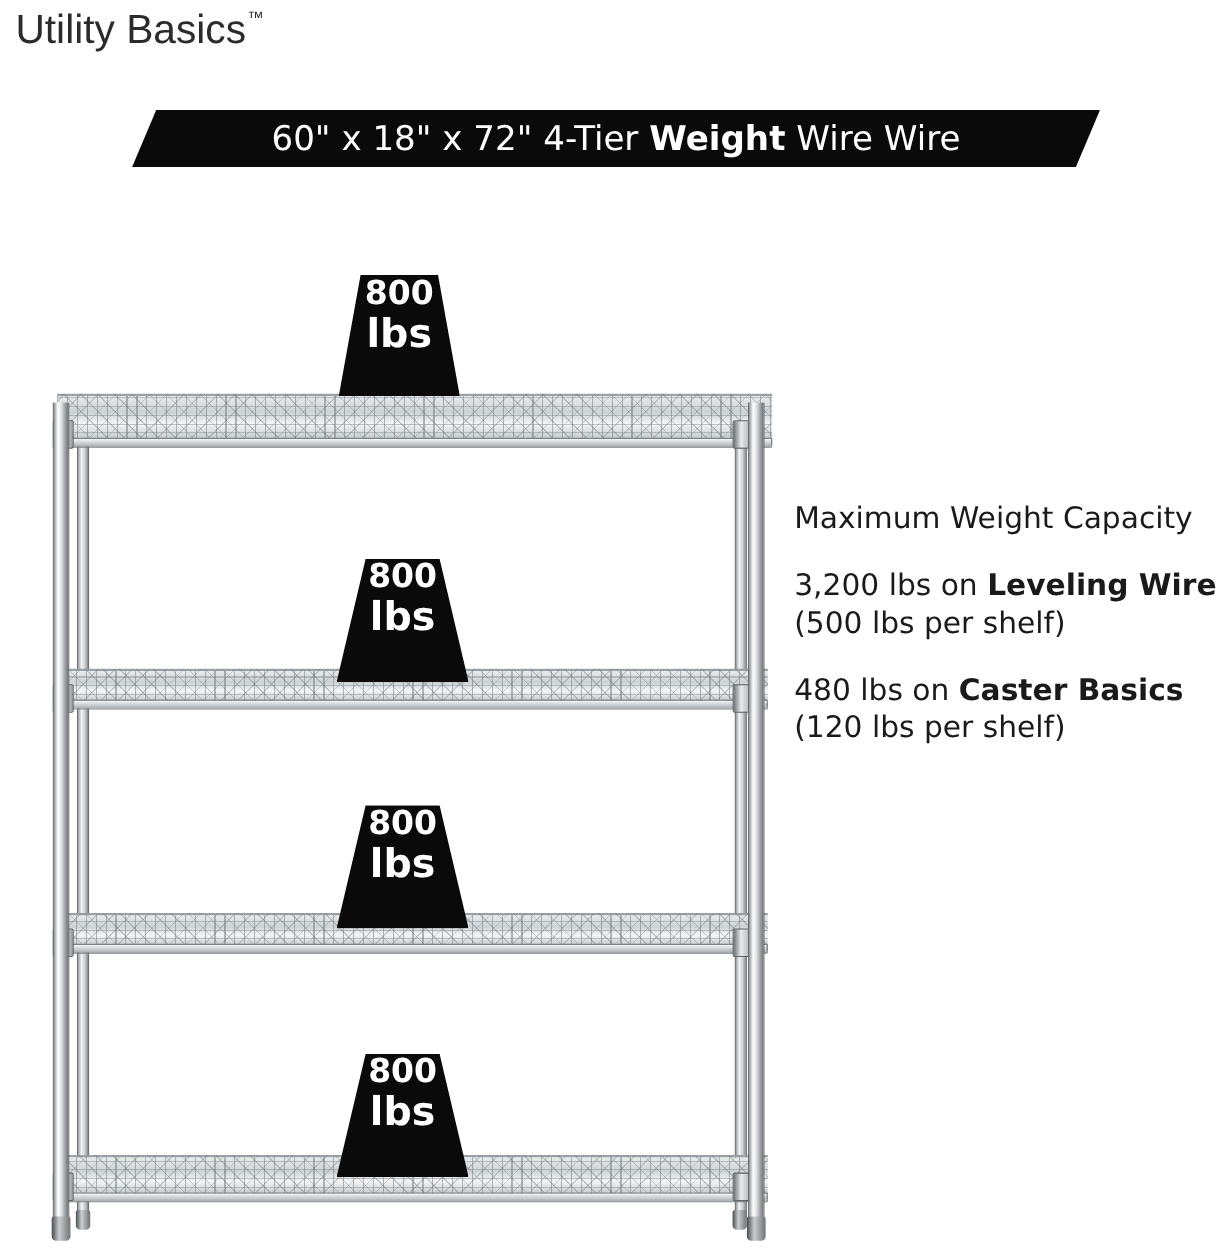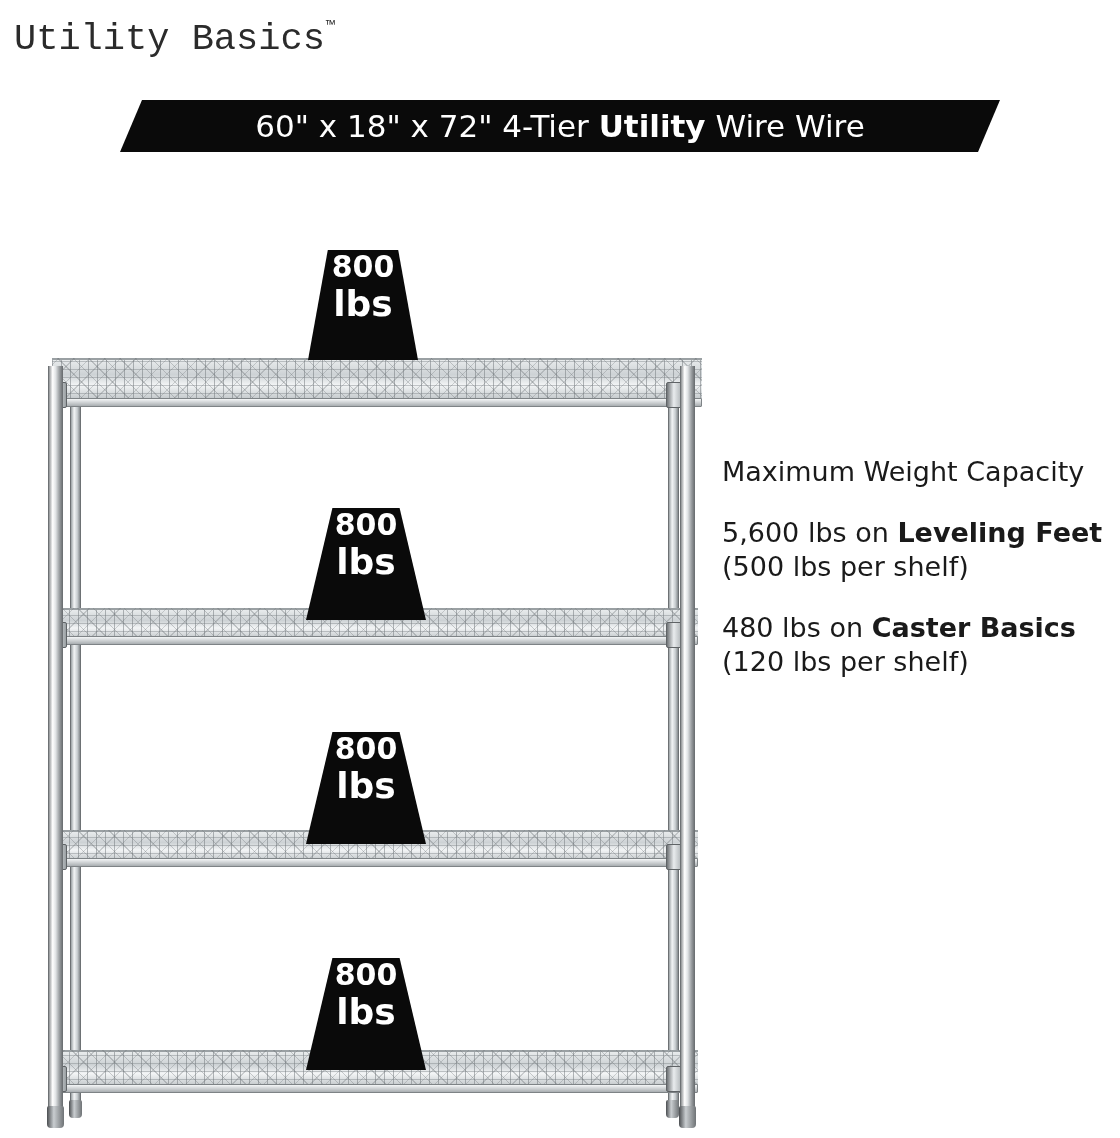--- a/index.html
+++ b/index.html
@@ -7,23 +7,22 @@
     width:1120px;height:1138px;
     background:#ffffff;
     font-family:"DejaVu Sans", sans-serif;
     position:relative;
     overflow:hidden;
   }
   
   #brand{
     position:absolute;left:14px;top:6px;
     font-size:37px;color:#2b2b2b;letter-spacing:0px;
-    font-family:Liberation Mono, monospace;
+    font-family:Liberation Sans, sans-serif;
     white-space:nowrap;
-    margin-top:12px;
   }
   #brand .tm{font-size:15px;vertical-align:18px;margin-left:1px;}
 
   
   #banner{
     position:absolute;left:120px;top:100px;
     width:880px;height:52px;
     background:#0a0a0a;
     clip-path:polygon(22px 0, 880px 0, 858px 52px, 0px 52px);
     display:flex;align-items:center;justify-content:center;
@@ -115,21 +114,21 @@
 </style>
 </head>
 <body>
 
 <div id="brand">
   <span>Utility Basics</span><span class="tm">™</span>
 </div>
 
 <div id="banner">
   <div id="banner-text">
-    <span>60" x 18" x 72" 4-Tier </span><b>Utility</b><span> Wire Wire</span>
+    <span>60" x 18" x 72" 4-Tier </span><b>Weight</b><span> Wire Wire</span>
   </div>
 </div>
 
 <div id="rack">
 
   <div class="post back" style="left:40px; top:24px;  height:740px;"></div>
   <div class="post back" style="left:638px;top:24px;  height:740px;"></div>
 
   <div class="shelf" style="left:22px; top:18px; width:650px; height:42px; transform:skewX(0deg);">
     <div class="deck"></div>
@@ -188,18 +187,18 @@
 
   <div class="badge" style="left:276px; top:618px; width:120px; height:112px; clip-path:polygon(22% 0,78% 0,100% 100%,0% 100%);">
     <span class="n">800</span>
     <span class="u">lbs</span>
   </div>
 </div>
 
 <div id="info">
   <div class="para">Maximum Weight Capacity</div>
   <div class="para">
-    <span>5,600 lbs on </span><b>Leveling Feet</b><span> (500 lbs per shelf)</span>
+    <span>3,200 lbs on </span><b>Leveling Wire</b><span> (500 lbs per shelf)</span>
   </div>
   <div class="para">
     <span>480 lbs on </span><b>Caster Basics</b><span> (120 lbs per shelf)</span>
   </div>
 </div>
 
 </body></html>

